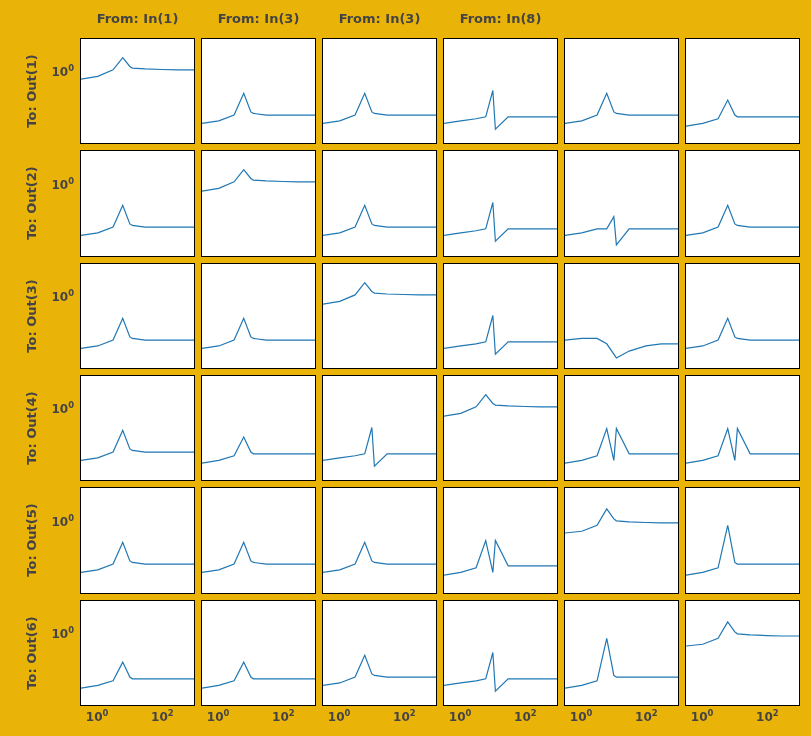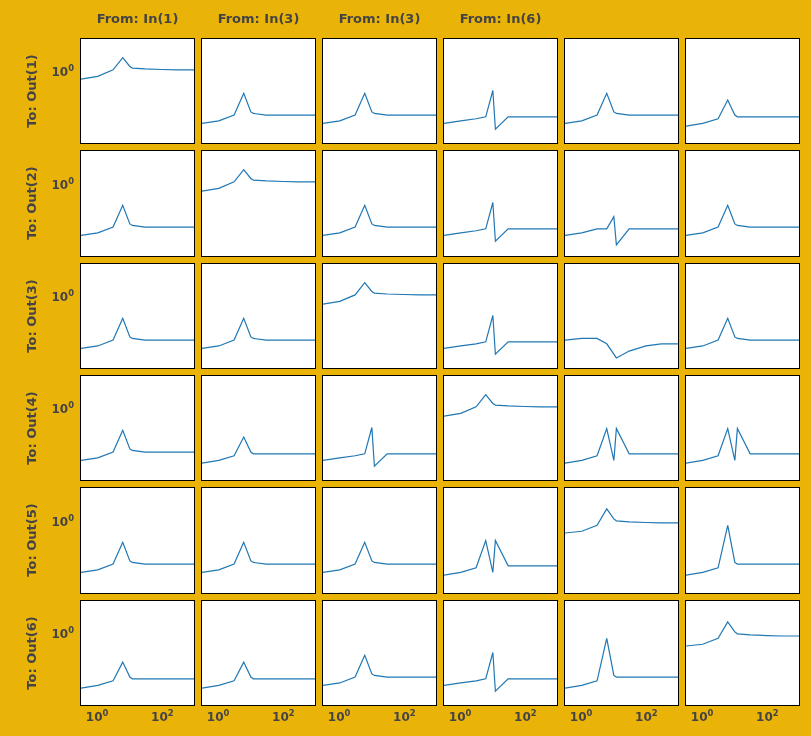--- a/index.html
+++ b/index.html
@@ -133,21 +133,21 @@
 </style>
 </head>
 <body>
 
 <div class="figure">
 
   <div class="col-titles">
     <div class="col-title">From: In(1)</div>
     <div class="col-title">From: In(3)</div>
     <div class="col-title">From: In(3)</div>
-    <div class="col-title">From: In(6)</div>
+    <div class="col-title">From: In(8)</div>
   </div>
 
   <div class="row-titles">
     <div class="row-title">
         <span>To: Out(1)</span>
       </div>
     <div class="row-title">
         <span>To: Out(2)</span>
       </div>
     <div class="row-title">

